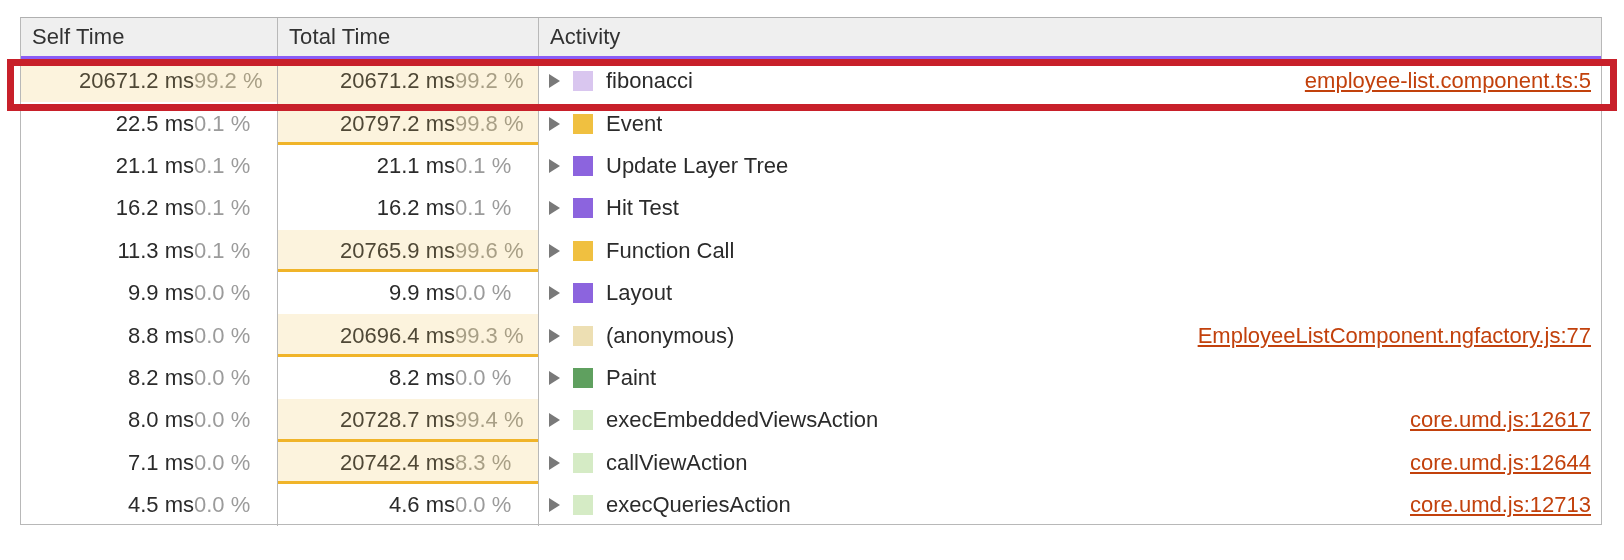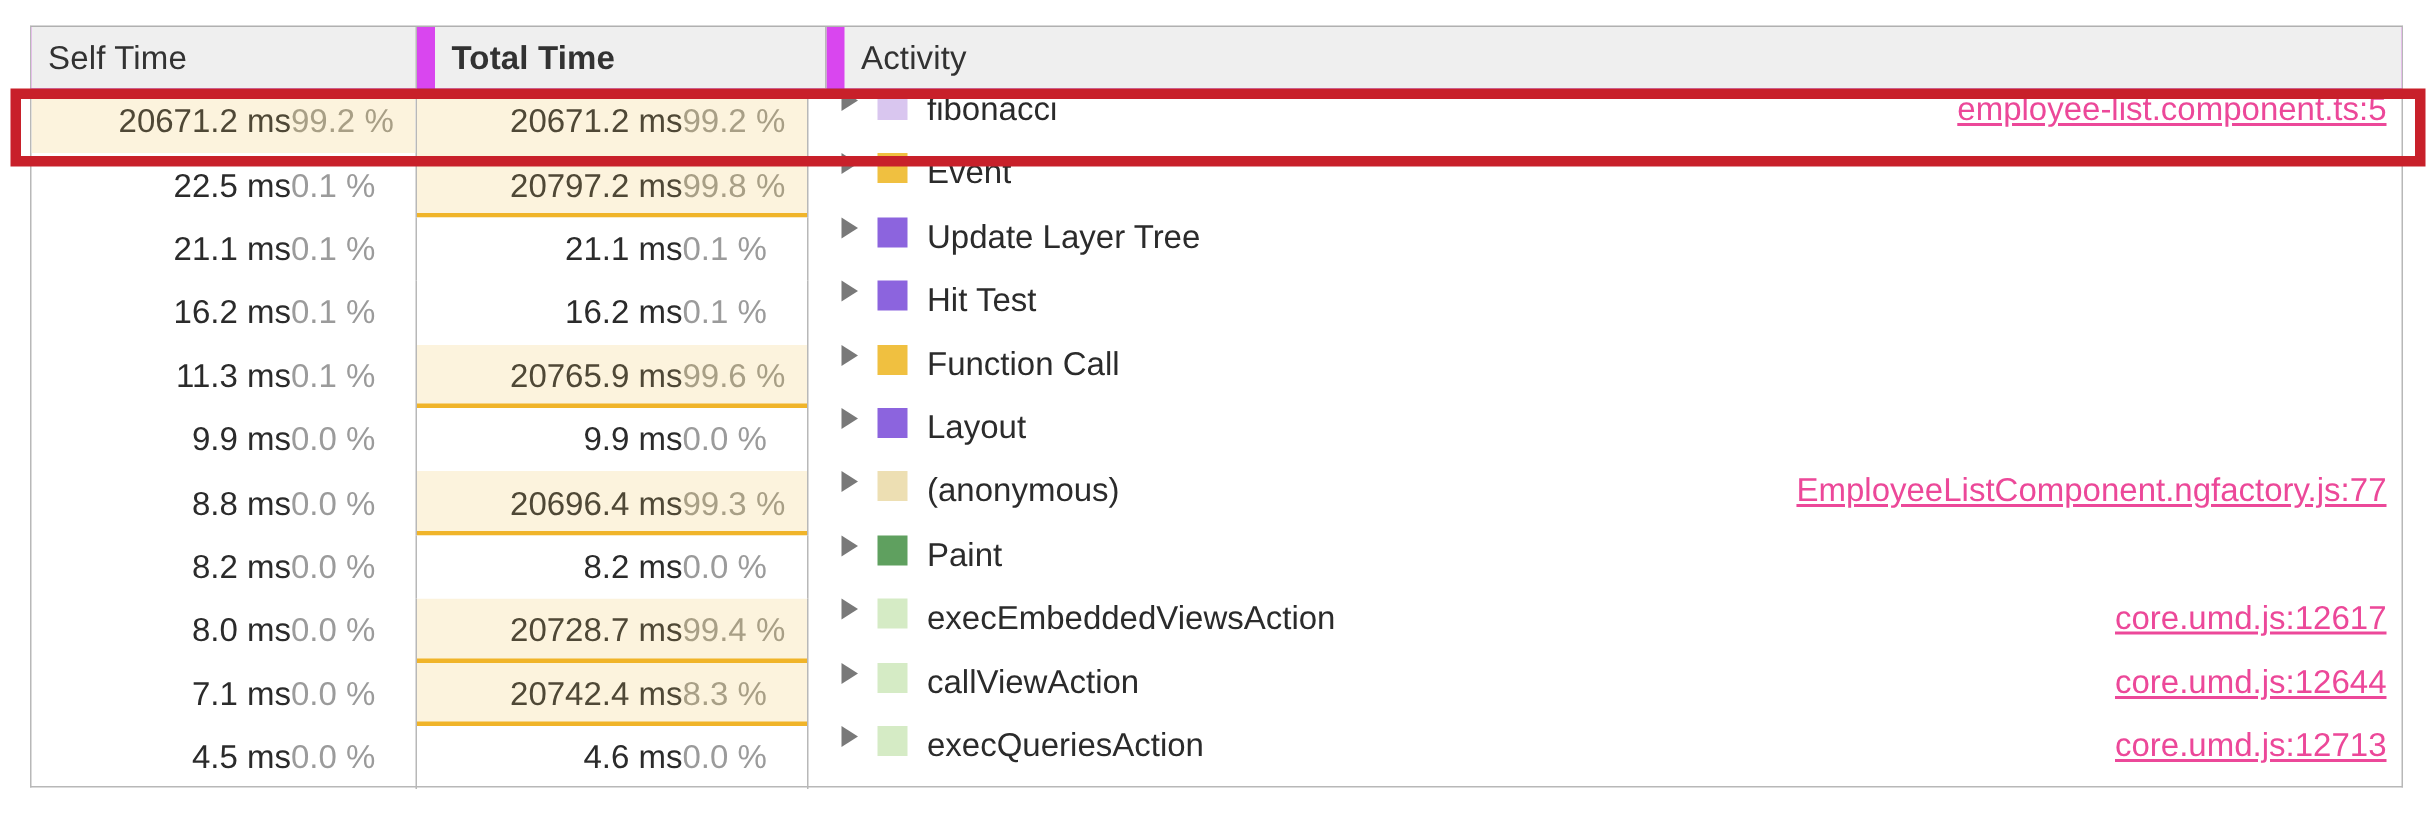--- a/index.html
+++ b/index.html
@@ -25,37 +25,36 @@
     border: 1px solid #b8b8b8;
     border-top: 1px solid #b0b0b0;
     box-sizing: border-box;
     background: #ffffff;
   }
 
   
   .thead {
     display: flex;
     height: 42px;
-    background: #d946ef;
-    border-bottom: 1px solid #8b5cf6;
-    box-sizing: border-box;
-    gap: 12px;
+    background: #e5e5e5;
+    border-bottom: 4px solid #8b5cf6;
+    box-sizing: border-box;
   }
   .th {
     font-size: 22px;
     color: #323232;
     display: flex;
     align-items: center;
     padding-left: 11px;
     box-sizing: border-box;
     background: #efefef;
     letter-spacing: 0.1px;
   }
   .th.self  { width: 257px; border-right: 1px solid #b8b8b8; }
-  .th.total { width: 261px; border-right: 1px solid #b8b8b8; font-weight: bold; }
+  .th.total { width: 261px; border-right: 1px solid #b8b8b8; }
   .th.act   { flex: 1 1 auto; }
 
   
   .tbody { position: relative; }
   .row {
     display: flex;
     height: 42.4px;
     box-sizing: border-box;
   }
 
@@ -104,27 +103,27 @@
     width: 74px;
     display: inline-block;
   }
   .cell-num.hasbar .ms  { color: #4f4836; }
   .cell-num.hasbar .pct { color: #a89f86; }
 
   
   .cell-act {
     flex: 1 1 auto;
     display: flex;
+    align-items: center;
     padding-left: 10px;
     padding-right: 10px;
     box-sizing: border-box;
     font-size: 22px;
     color: #2b2b2b;
     min-width: 0;
-    margin-left: 12px;
   }
   .tri {
     width: 0; height: 0;
     border-left: 11px solid #797979;
     border-top: 7px solid transparent;
     border-bottom: 7px solid transparent;
     flex: 0 0 auto;
     margin-right: 13px;
   }
   .swatch {
@@ -134,21 +133,21 @@
     margin-right: 13px;
     box-sizing: border-box;
   }
   .act-label {
     white-space: nowrap;
     overflow: hidden;
     text-overflow: ellipsis;
   }
   .spacer { flex: 1 1 auto; }
   .link {
-    color: #ec4899;
+    color: #c2410c;
     text-decoration: underline;
     white-space: nowrap;
     font-size: 22px;
     cursor: pointer;
   }
 
   
   #redbox {
     position: absolute;
     left: 7px;

